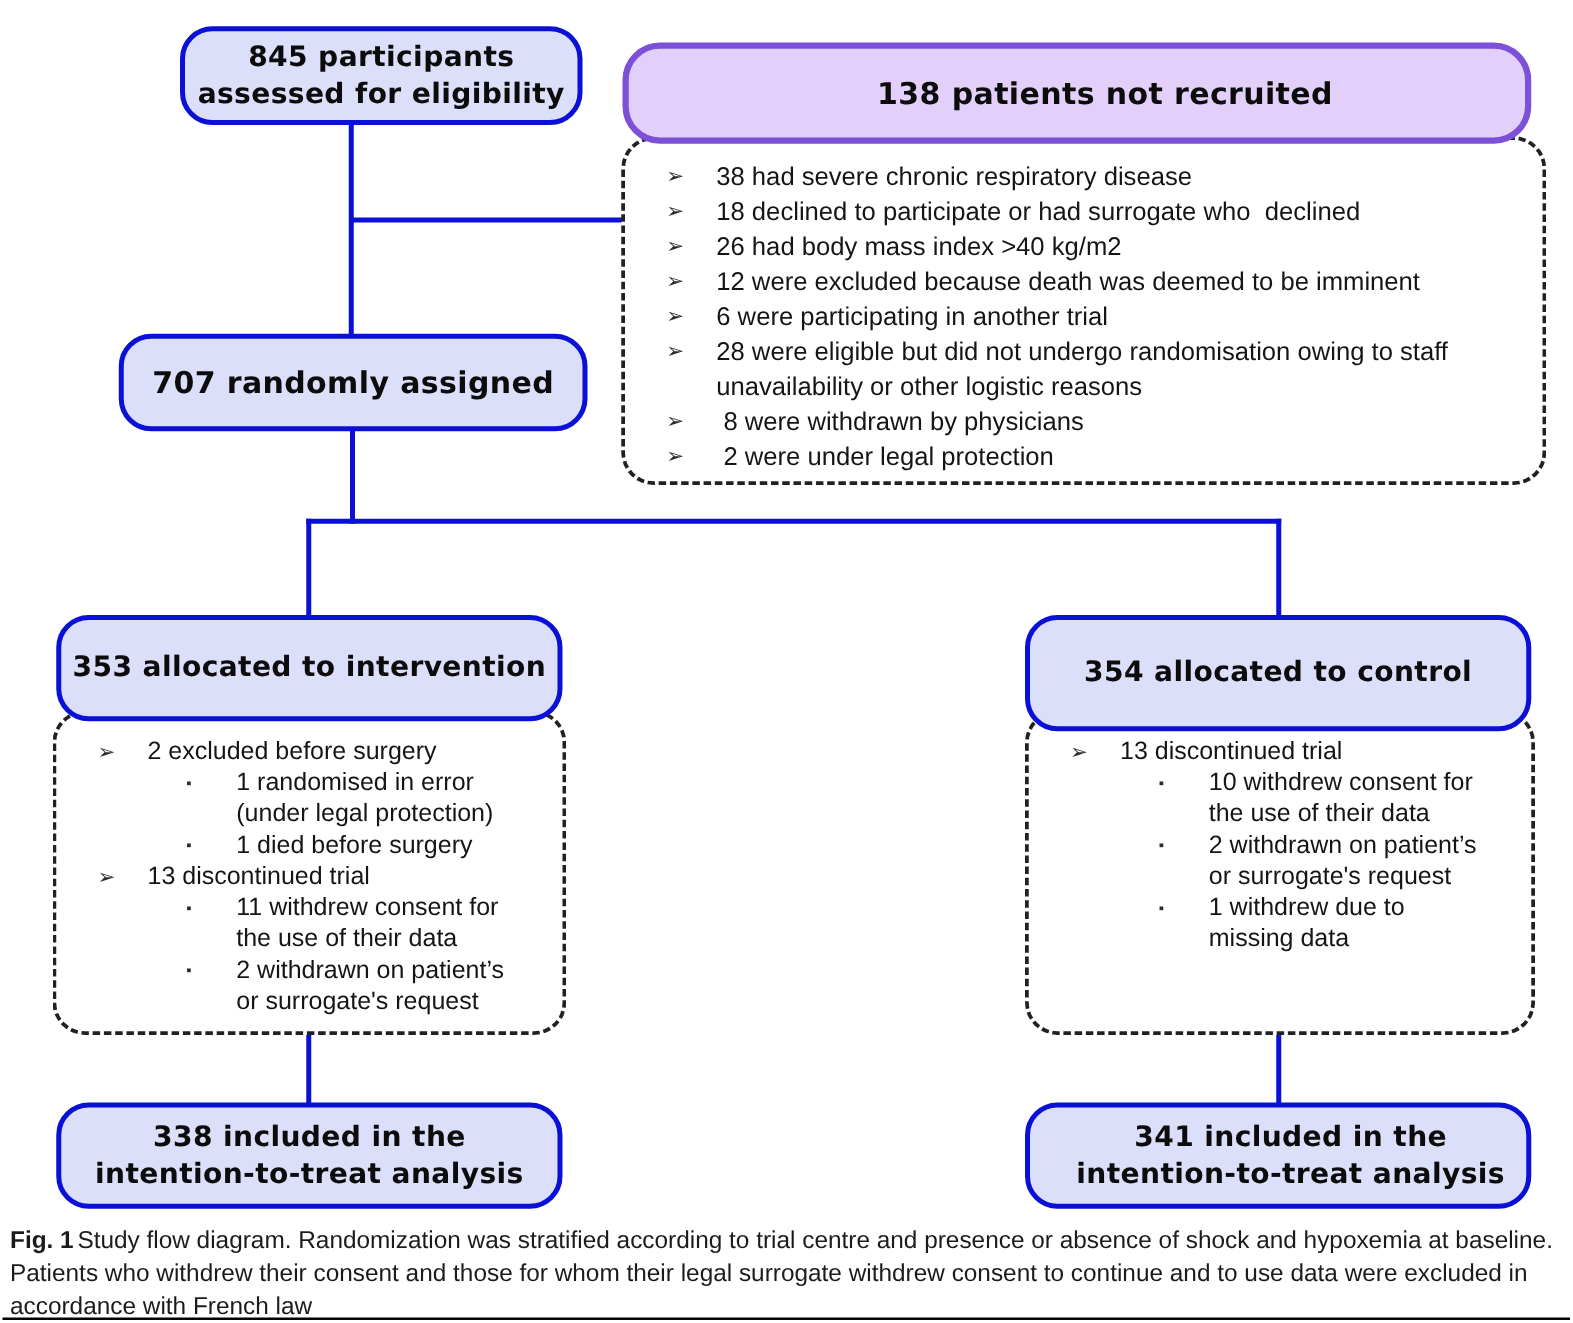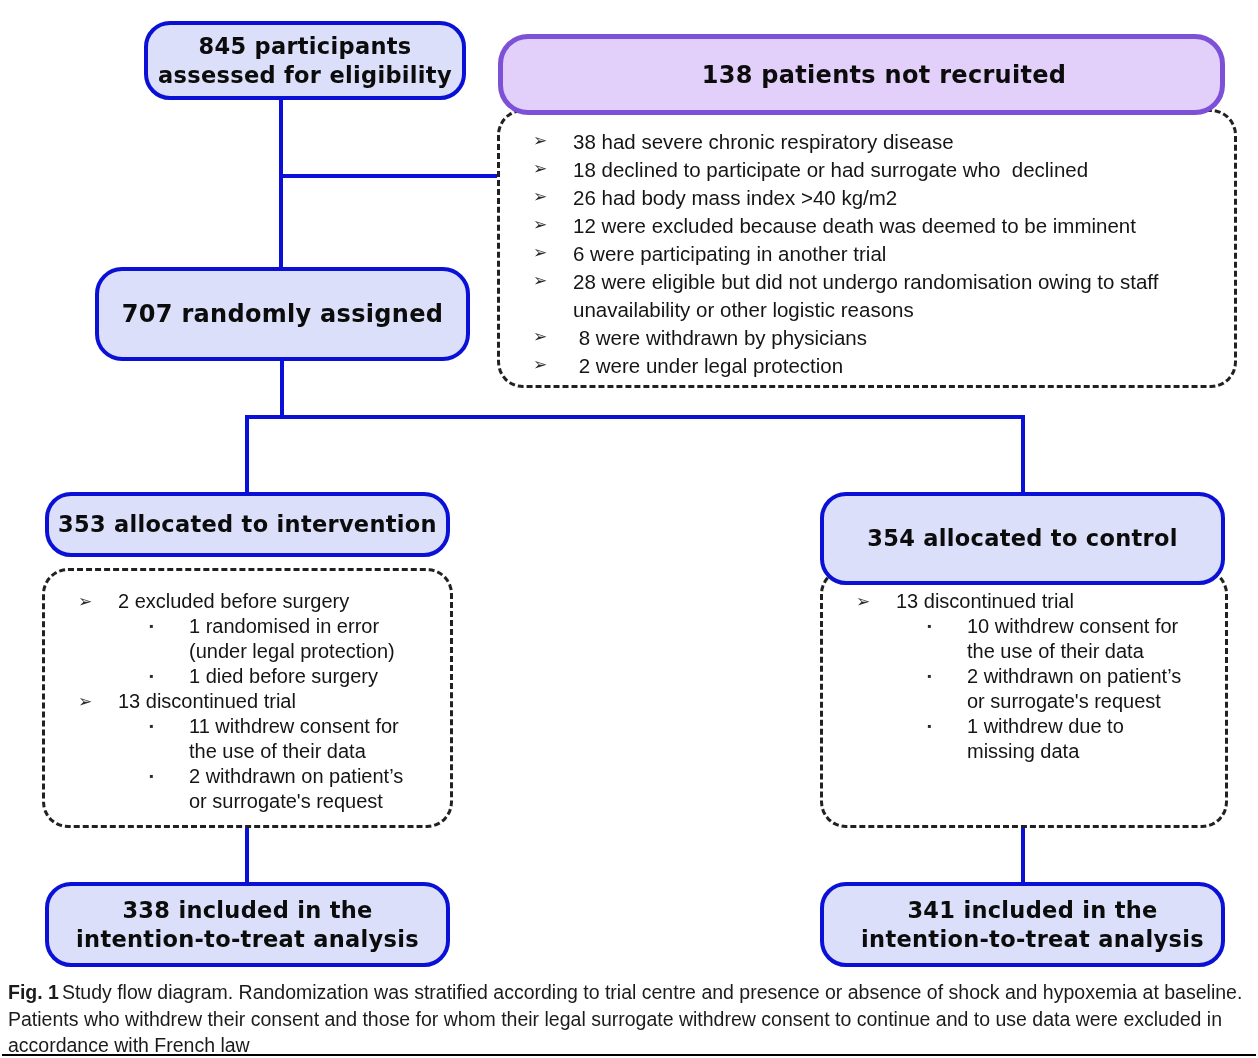--- a/index.html
+++ b/index.html
@@ -34,22 +34,22 @@
   .row.lvl1{padding-left:33px;}
   .row.lvl2{padding-left:104px;}
   .bullet{flex:none;width:20px;text-align:left;color:#2b2b2b;}
   .reasons-box .bullet{margin-right:18px;font-size:18px;line-height:28px;}
   .row.lvl1 .bullet{margin-right:20px;font-size:17px;line-height:25px;}
   .row.lvl2 .bullet{margin-right:20px;font-size:12px;line-height:25px;}
   .row .txt{white-space:pre-wrap;color:#151515;}
   
   .n-assessed{left:120px;top:21px;width:322px;height:79px;font-size:22.5px;margin-left:24px;}
   .n-notrecruited{left:498px;top:34px;width:727px;height:81px;font-size:24px;}
-  .n-randomized{left:95px;top:267px;width:375px;height:94px;font-size:24px;border-radius:27px;}
-  .n-intervention{left:45px;top:492px;width:405px;height:65px;font-size:22.5px;}
+  .n-randomized{left:95px;top:267px;width:375px;height:78px;font-size:24px;}
+  .n-intervention{left:45px;top:492px;width:405px;height:85px;font-size:22.5px;}
   .n-control{left:820px;top:492px;width:405px;height:93px;font-size:22.5px;}
   .n-itt-left{left:45px;top:882px;width:405px;height:85px;font-size:22.5px;}
   .n-itt-right{left:820px;top:882px;width:405px;height:85px;font-size:22.5px;padding-left:20px;}
   
   .caption{
     position:absolute;left:8px;top:979px;width:1244px;
     font-size:19.5px;line-height:26.5px;color:#1b1b1b;
   }
   .caption .fig-label{font-weight:bold;margin-right:3px;font-family:"Liberation Sans",sans-serif;}
   .caption .fig-text{white-space:pre-line;}

